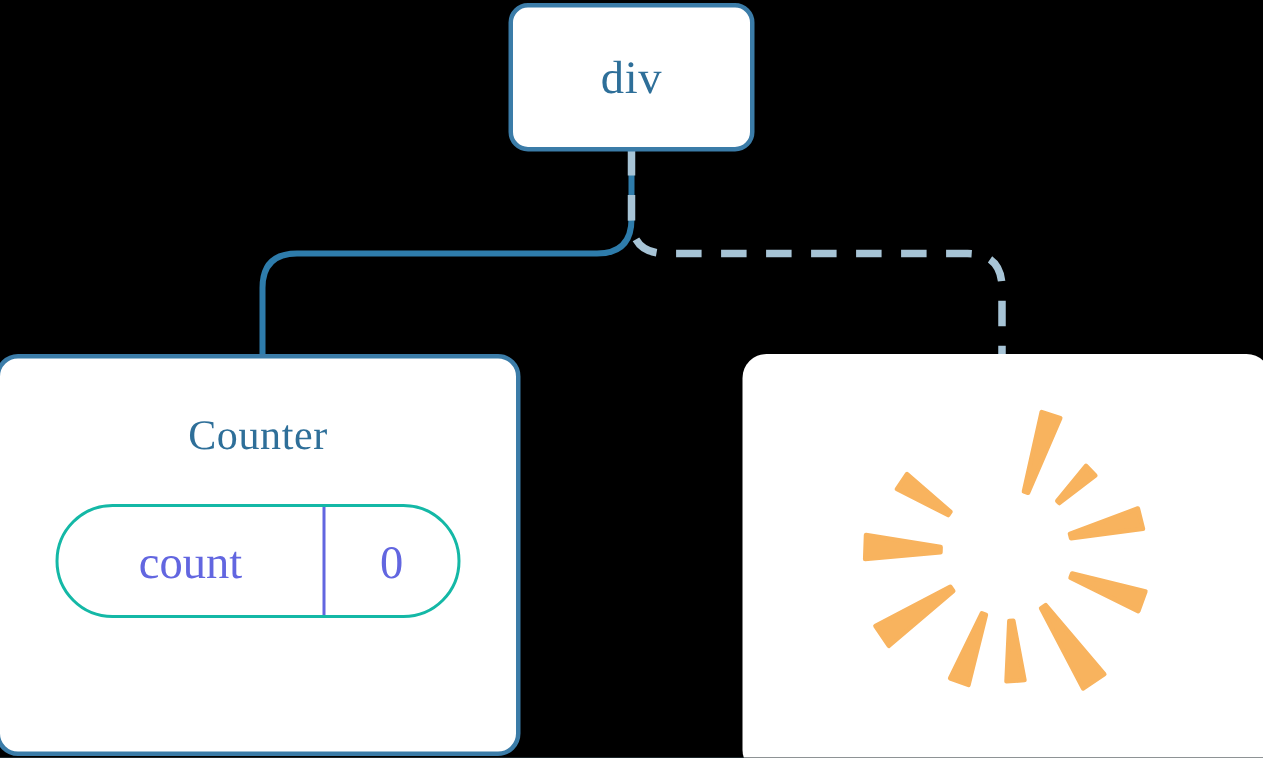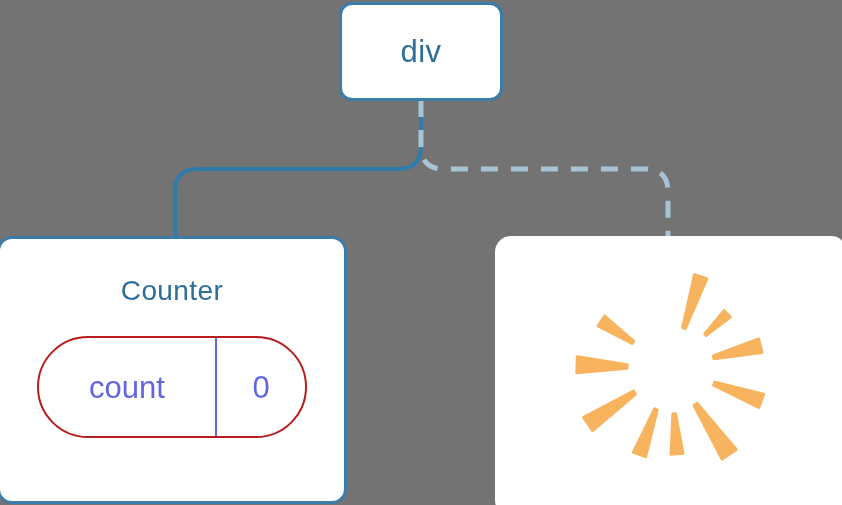--- a/index.html
+++ b/index.html
@@ -10,21 +10,22 @@
     width: 842px;
     height: 505px;
     overflow: hidden;
     font-family: "Liberation Sans", sans-serif;
     background: #4d6670;
   }
   #stage {
     position: relative;
     width: 842px;
     height: 505px;
-    background: #737373;
+    background: #000000;
+    font-family: Liberation Serif, serif;
   }
 
   
   #connectors {
     position: absolute;
     left: 0;
     top: 0;
     width: 842px;
     height: 505px;
   }
@@ -73,22 +74,22 @@
     color: #2e6f99;
     letter-spacing: 0.4px;
     line-height: 1;
     margin-bottom: 31px;
   }
 
   
   .state-pill {
     display: flex;
     align-items: stretch;
-    height: 102px;
-    border: 2px solid #b91c1c;
+    height: 76px;
+    border: 2px solid #14b8a6;
     border-radius: 55px;
     box-sizing: border-box;
     overflow: hidden;
     background: #ffffff;
   }
   .state-pill .pill-key,
   .state-pill .pill-value {
     display: flex;
     align-items: center;
     justify-content: center;

